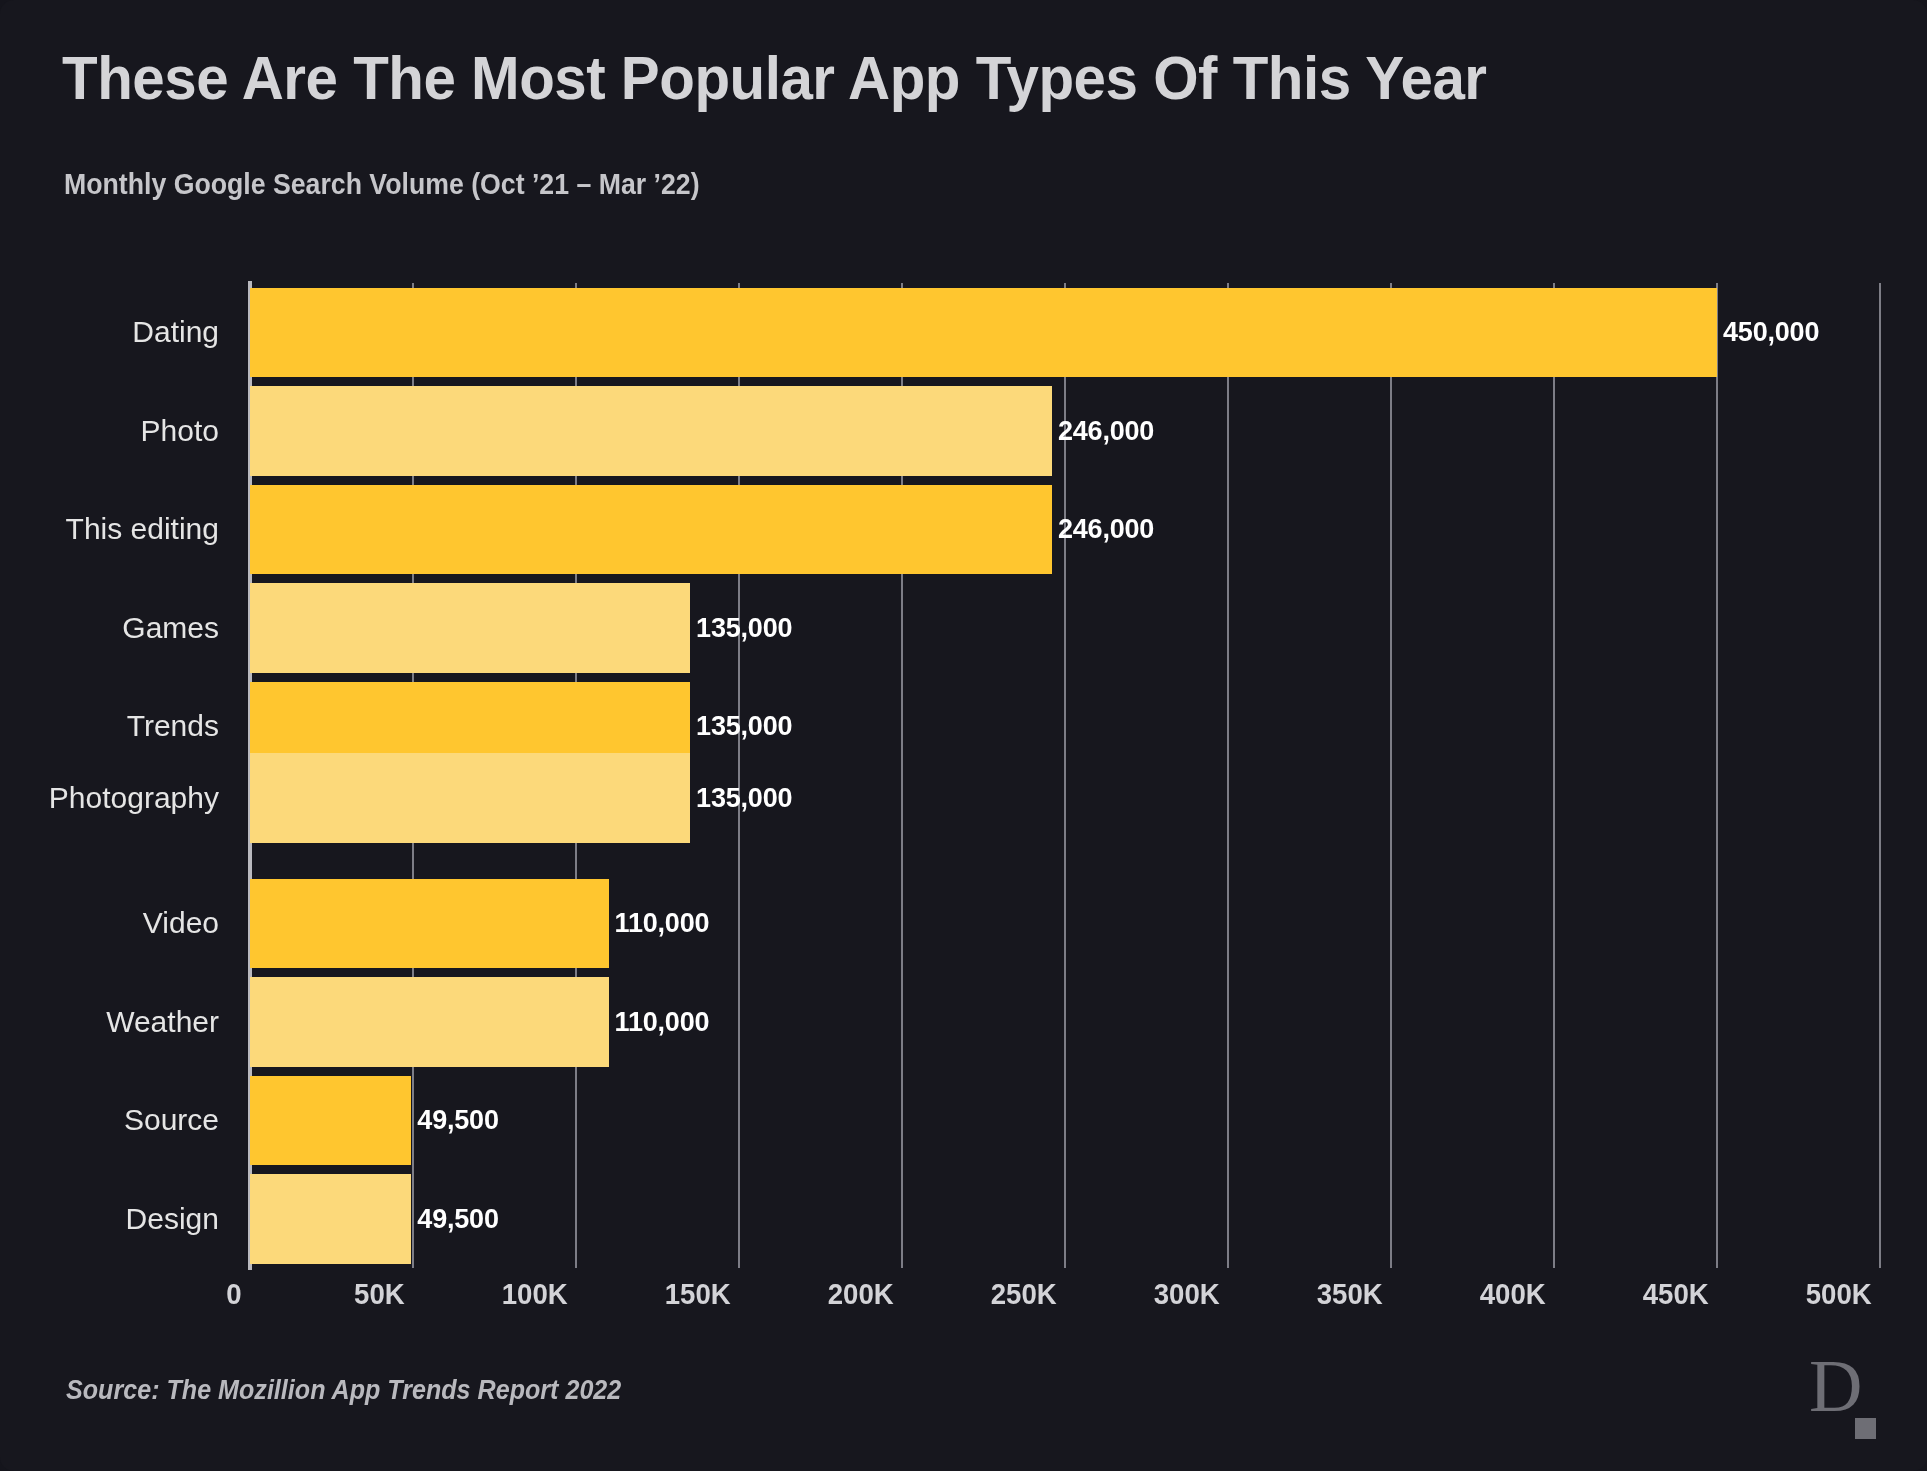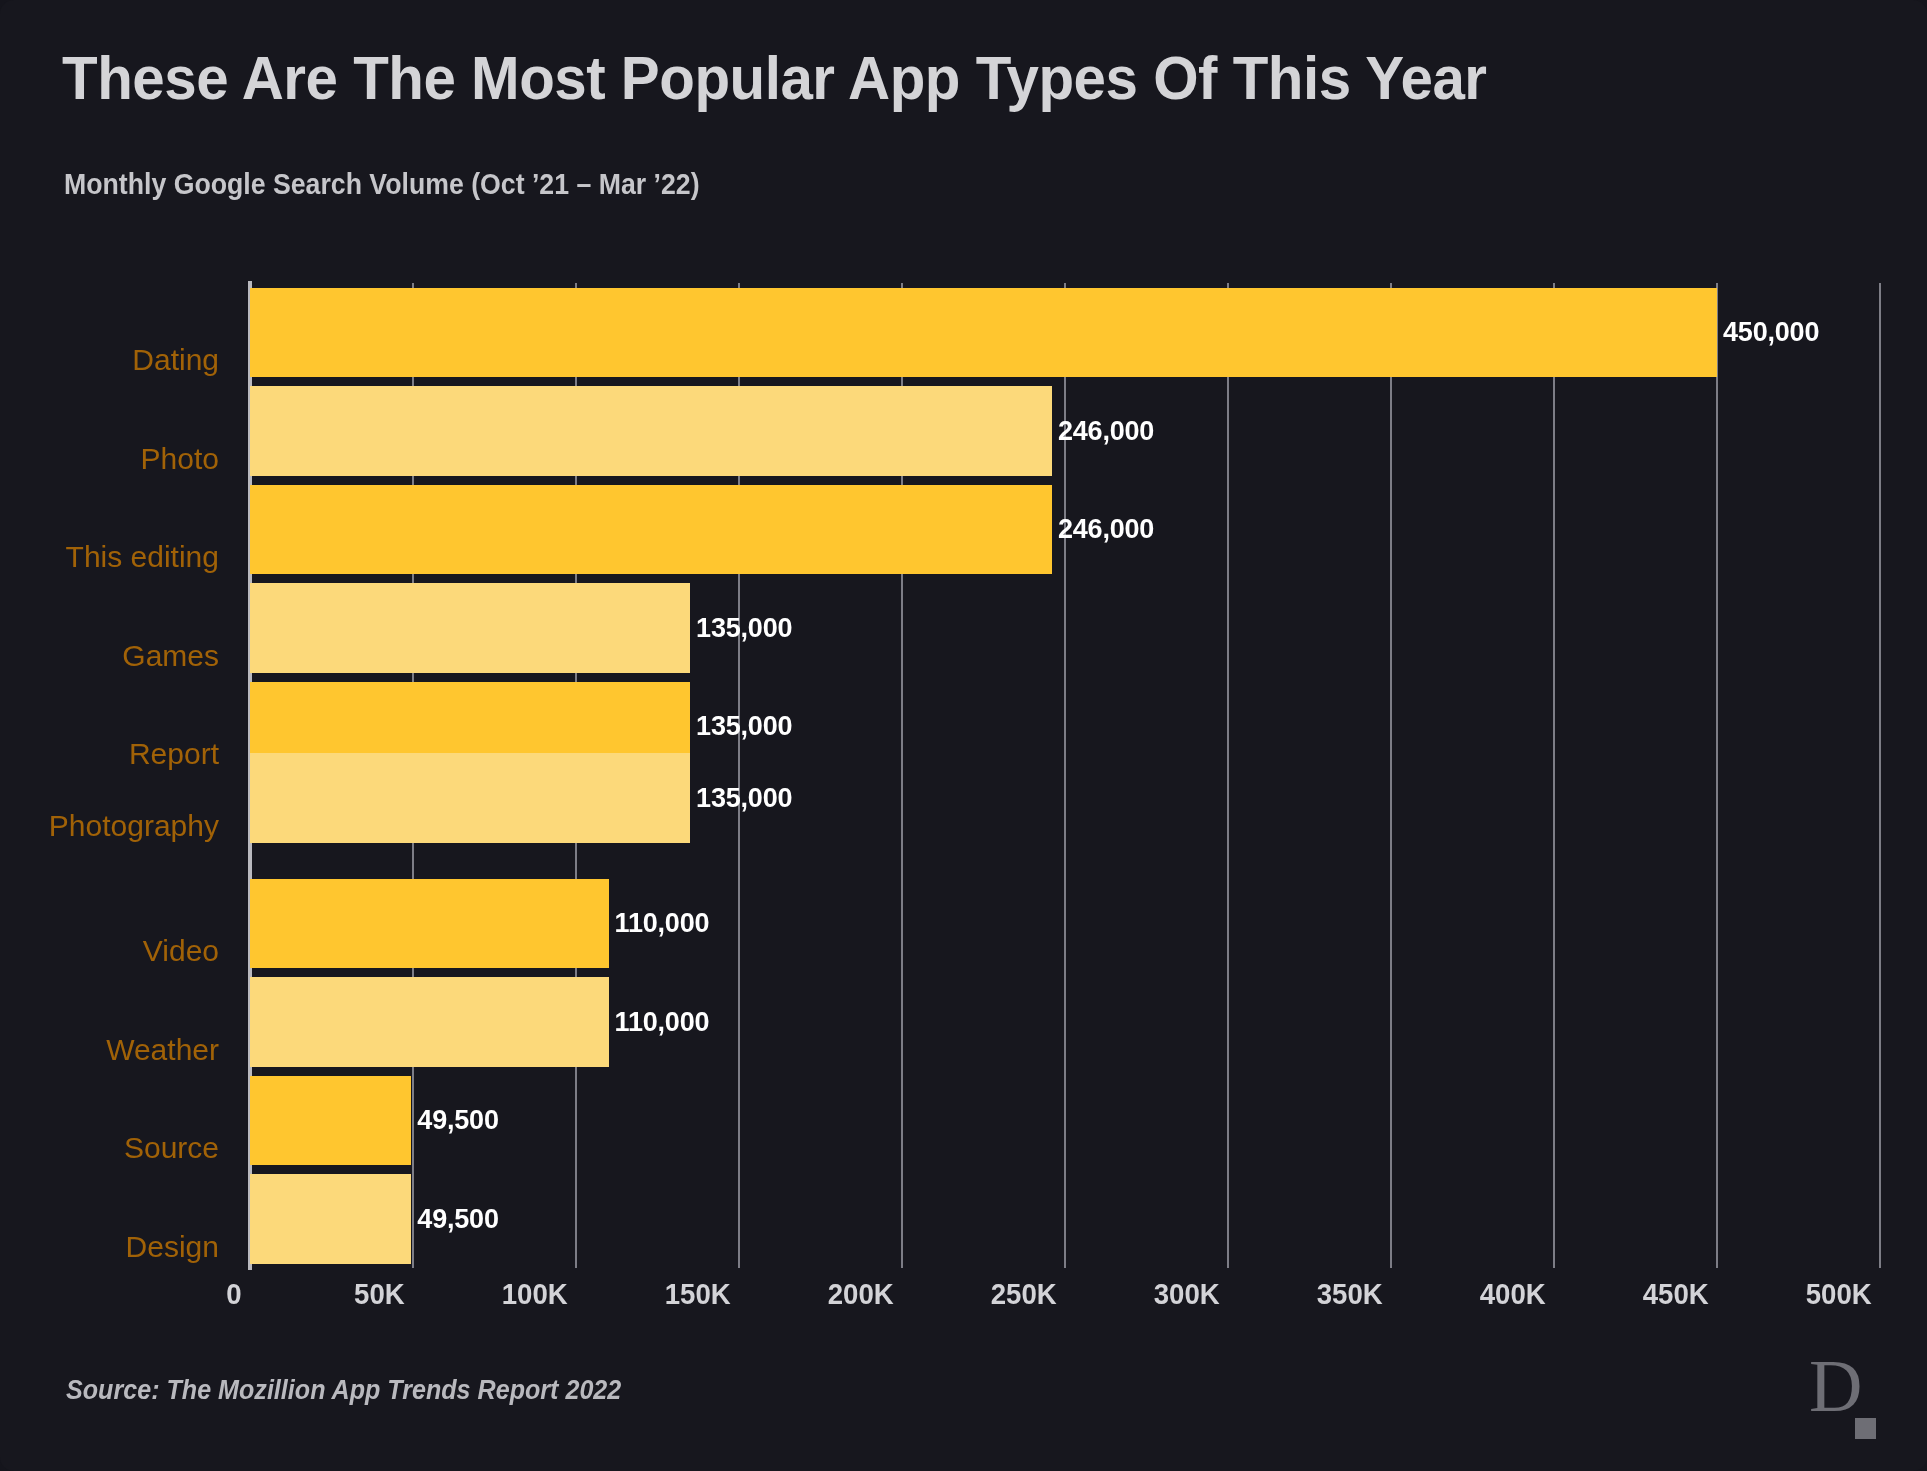--- a/index.html
+++ b/index.html
@@ -94,24 +94,23 @@
     white-space: nowrap;
     letter-spacing: -0.2px;
   }
   .cat-label {
     position: absolute;
     right: 1661px;     
     top: 50%;
     transform: translateY(-50%);
     font-family: "Liberation Sans", sans-serif;
     font-size: 30px;
-    color: #a16207;
+    color: #e5e5e5;
     white-space: nowrap;
     text-align: right;
-    margin-top: 28px;
   }
 
   
   .xtick {
     position: absolute;
     top: 1277px;
     font-family: "Liberation Sans", sans-serif;
     font-weight: bold;
     font-size: 30px;
     color: #d3d3d7;
@@ -209,21 +208,21 @@
         <div class="cat-label">This editing</div>
         <div class="bar" style="width: 801.96px; background: rgb(255, 198, 47);"></div>
         <div class="bar-value" style="left: 801.96px;">246,000</div>
       </div>
       <div class="bar-row" style="top: 300px; height: 89.5px;">
         <div class="cat-label">Games</div>
         <div class="bar" style="width: 440.1px; background: rgb(252, 217, 122);"></div>
         <div class="bar-value" style="left: 440.1px;">135,000</div>
       </div>
       <div class="bar-row" style="top: 398.5px; height: 89.5px;">
-        <div class="cat-label">Report</div>
+        <div class="cat-label">Trends</div>
         <div class="bar" style="width: 440.1px; background: rgb(255, 198, 47);"></div>
         <div class="bar-value" style="left: 440.1px;">135,000</div>
       </div>
       <div class="bar-row" style="top: 470px; height: 89.5px;">
         <div class="cat-label">Photography</div>
         <div class="bar" style="width: 440.1px; background: rgb(252, 217, 122);"></div>
         <div class="bar-value" style="left: 440.1px;">135,000</div>
       </div>
       <div class="bar-row" style="top: 595.5px; height: 89.5px;">
         <div class="cat-label">Video</div>

